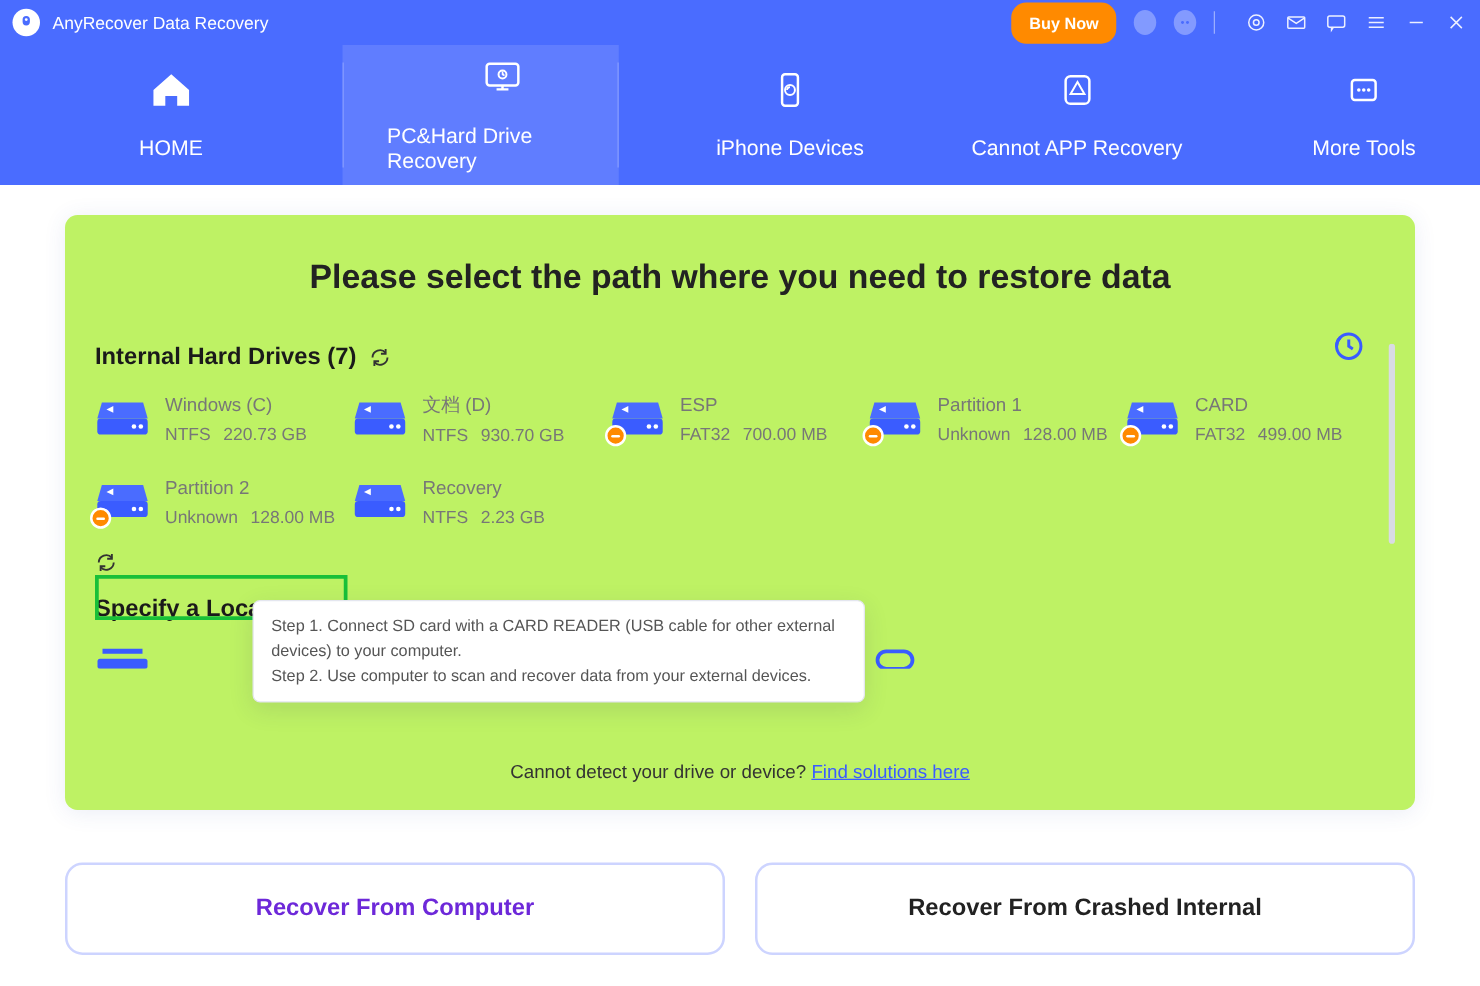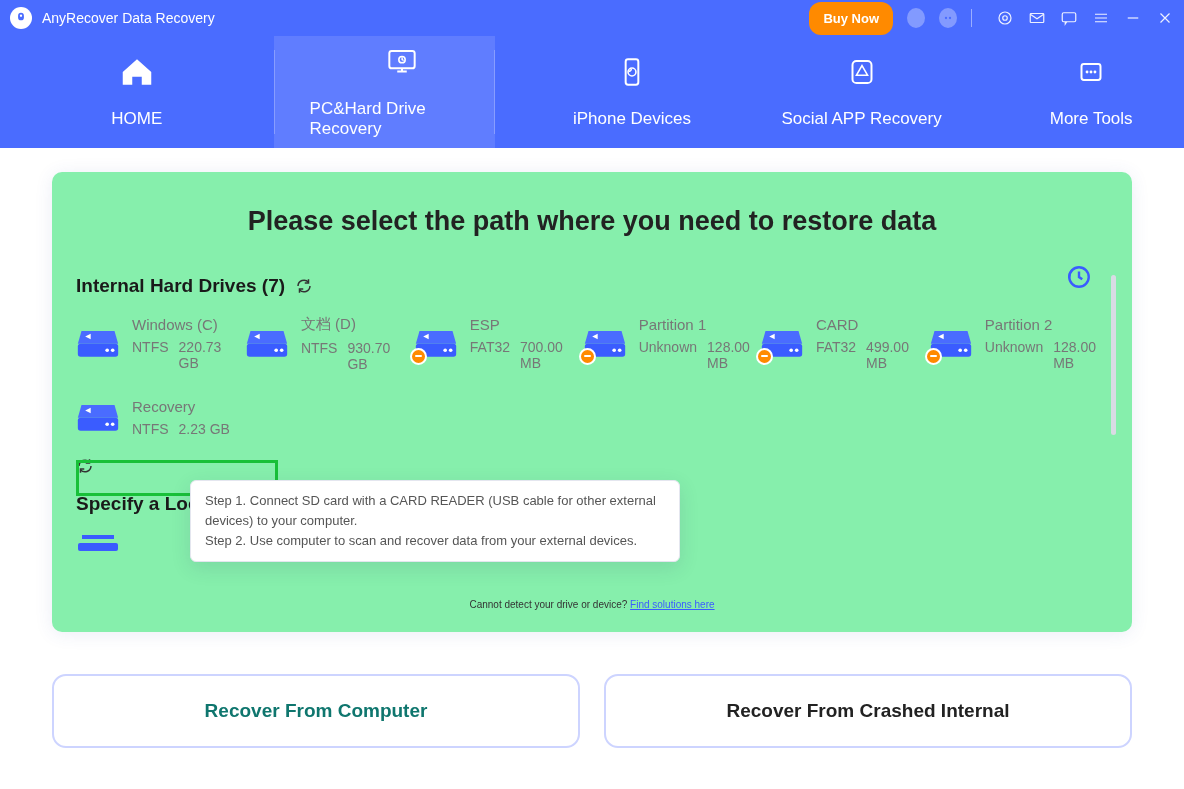--- a/index.html
+++ b/index.html
@@ -21,51 +21,51 @@
   
   .nav { background:#4a6cff; display:flex; height:112px; }
   .nav-tab { flex:1; display:flex; flex-direction:column; align-items:center; justify-content:center; color:#fff; gap:20px; font-size:17px; cursor:pointer; position:relative;margin-left:44px; }
   .nav-tab.active { background:rgba(255,255,255,.12);padding-left:36px; }
   .nav-tab.active::before, .nav-tab.active::after { content:""; position:absolute; top:14px; bottom:14px; width:1px; background:rgba(255,255,255,.25); }
   .nav-tab.active::before { left:0; } .nav-tab.active::after { right:0; }
   .nav-icon { height:34px; display:flex; align-items:center; }
   .nav-icon svg { width:38px; height:34px; fill:#fff; stroke:#fff; }
 
   
-  .card { margin:24px 52px 0; background:#86efac; border-radius:10px; box-shadow:0 2px 18px rgba(60,80,170,.10); padding:34px 0 22px; position:relative; }
+  .card { margin:24px 52px 0; background:#bef264; border-radius:10px; box-shadow:0 2px 18px rgba(60,80,170,.10); padding:34px 0 22px; position:relative; }
   .headline { text-align:center; font-size:27px; font-weight:700; color:#222; }
 
   .scroll { height:320px; overflow:hidden; margin-top:38px; padding:0 36px 0 24px; position:relative; }
   .scroll-track { position:absolute; right:16px; top:0; width:5px; height:160px; background:#d9dbe4; border-radius:3px; }
 
   .section { margin-bottom:10px; }
   .section-head { display:flex; align-items:center; gap:10px; font-size:19px; font-weight:700; color:#1a1a1a; margin-bottom:18px; }
   .refresh { width:18px; height:18px; cursor:pointer; }
   .history { position:absolute; right:40px; top:92px; cursor:pointer; }
 
-  .drive-grid { display:grid; grid-template-columns:repeat(6, 1fr); row-gap:26px; column-gap:10px; margin-bottom:20px; }
+  .drive-grid { display:grid; grid-template-columns:repeat(5, 1fr); row-gap:26px; column-gap:10px; margin-bottom:20px; }
   .drive { display:flex; gap:12px; align-items:center; cursor:pointer; }
   .drive-icon { width:44px; position:relative; }
   .drive-icon svg { width:44px; height:34px; }
   .warn-badge { position:absolute; left:-4px; bottom:-2px; width:17px; height:17px; background:#ff8a00; border:2px solid #fff; border-radius:50%; }
   .warn-badge::before { content:""; position:absolute; left:3px; top:5.5px; width:7px; height:2px; background:#fff; border-radius:1px; }
   .drive-text { display:flex; flex-direction:column; gap:6px; }
   .drive-name { font-size:15px; color:#777; }
   .drive-sub { font-size:14px; color:#777; display:flex; gap:10px; }
   
   .ext-highlight { border:3px solid #18c038; width:202px; height:36px; position:absolute; left:24px; top:288px; }
 
-  .tooltip { position:absolute; left:138px; top:308px; width:490px; background:#fff; border:1px solid #e4e6ef; border-radius:6px; box-shadow:0 6px 20px rgba(40,50,100,.12); padding:10px 14px; font-size:13px; color:#555; line-height:1.55; }
-
-  .footer-note { text-align:center; font-size:10px; color:#333; margin-top:4px; }
+  .tooltip { position:absolute; left:150px; top:308px; width:490px; background:#fff; border:1px solid #e4e6ef; border-radius:6px; box-shadow:0 6px 20px rgba(40,50,100,.12); padding:10px 14px; font-size:13px; color:#555; line-height:1.55; }
+
+  .footer-note { text-align:center; font-size:15px; color:#333; margin-top:14px; }
   .footer-note a { color:#3a5cff; }
 
   .bottom-row { display:flex; gap:24px; margin:42px 52px 0; }
   .big-btn { flex:1; border:2px solid #cdd4ff; border-radius:14px; height:74px; display:flex; align-items:center; justify-content:center; font-size:19px; font-weight:600; cursor:pointer; color:#222; }
-  .big-btn.primary { color:#0f766e; }
+  .big-btn.primary { color:#6d28d9; }
 </style>
 </head>
 <body>
 
 <div class="titlebar">
   <div class="logo-badge">
     <svg viewBox="0 0 24 24">
         <path d="M12 3a5 5 0 015 5v3a5 5 0 01-10 0V8a5 5 0 015-5zm0 3a2 2 0 100 4 2 2 0 000-4z"></path>
       </svg>
   </div>
@@ -149,21 +149,21 @@
       </div>
     <span>iPhone Devices</span>
   </div>
   <div class="nav-tab">
     <div class="nav-icon">
         <svg viewBox="0 0 48 40">
           <rect x="12" y="6" width="24" height="28" rx="5" fill="none" stroke-width="2.5"></rect>
           <path d="M24 12l7 12H17z" fill="none" stroke-width="2"></path>
         </svg>
       </div>
-    <span>Social APP Recovery</span>
+    <span>Cannot APP Recovery</span>
   </div>
   <div class="nav-tab">
     <div class="nav-icon">
         <svg viewBox="0 0 48 40">
           <rect x="12" y="10" width="24" height="20" rx="3" fill="none" stroke-width="2.5"></rect>
           <circle cx="19" cy="20" r="1.8" fill="#fff" stroke="none"></circle>
           <circle cx="24" cy="20" r="1.8" fill="#fff" stroke="none"></circle>
           <circle cx="29" cy="20" r="1.8" fill="#fff" stroke="none"></circle>
         </svg>
       </div>

